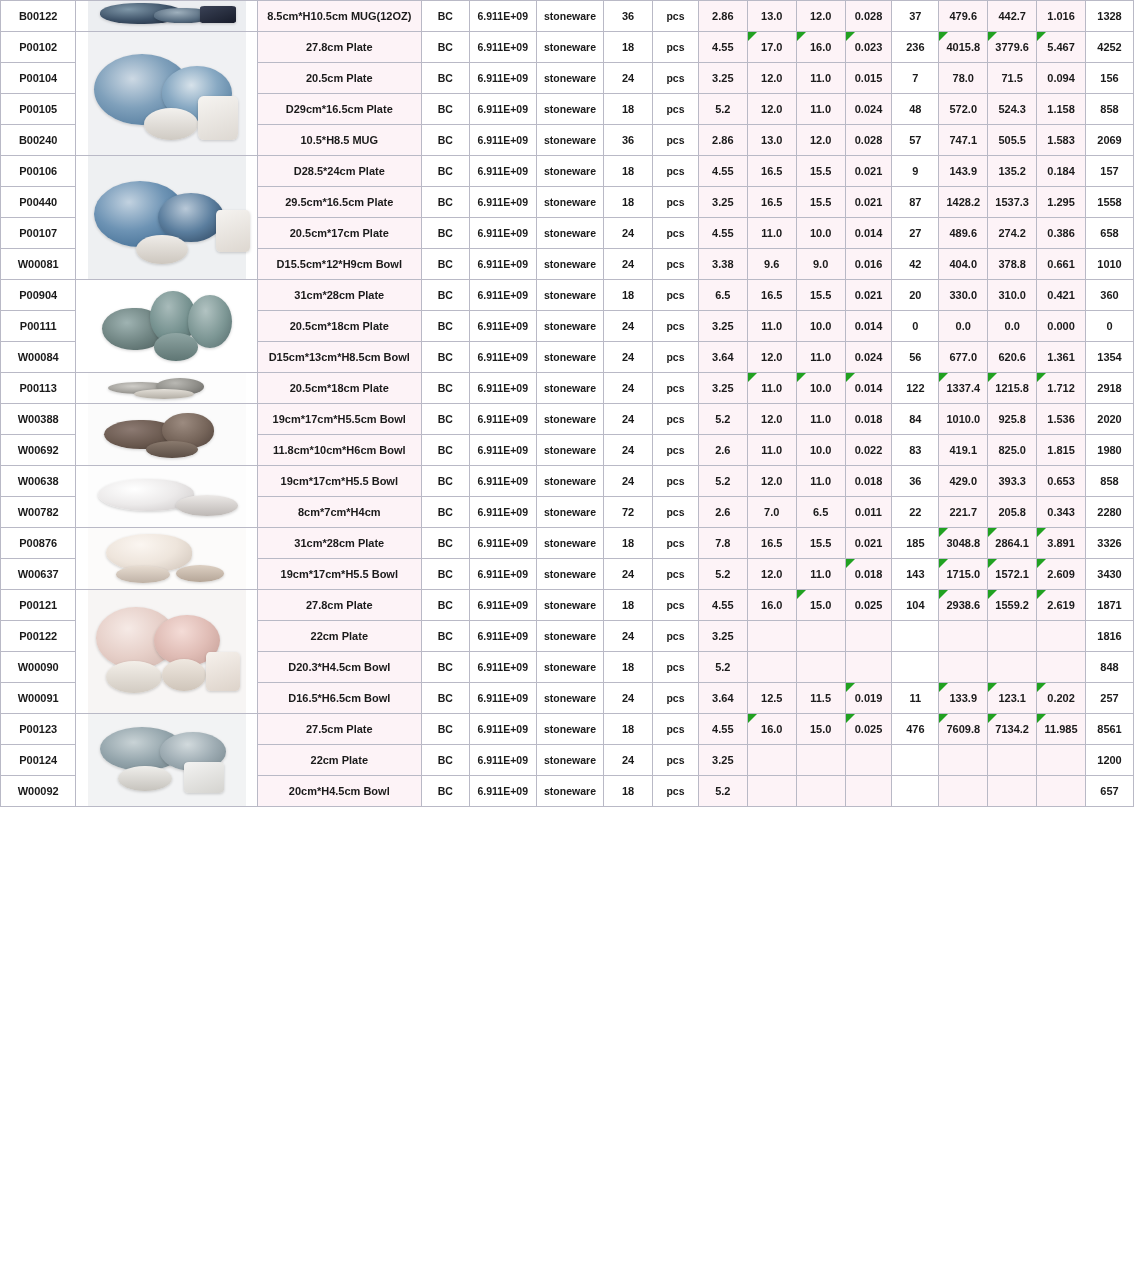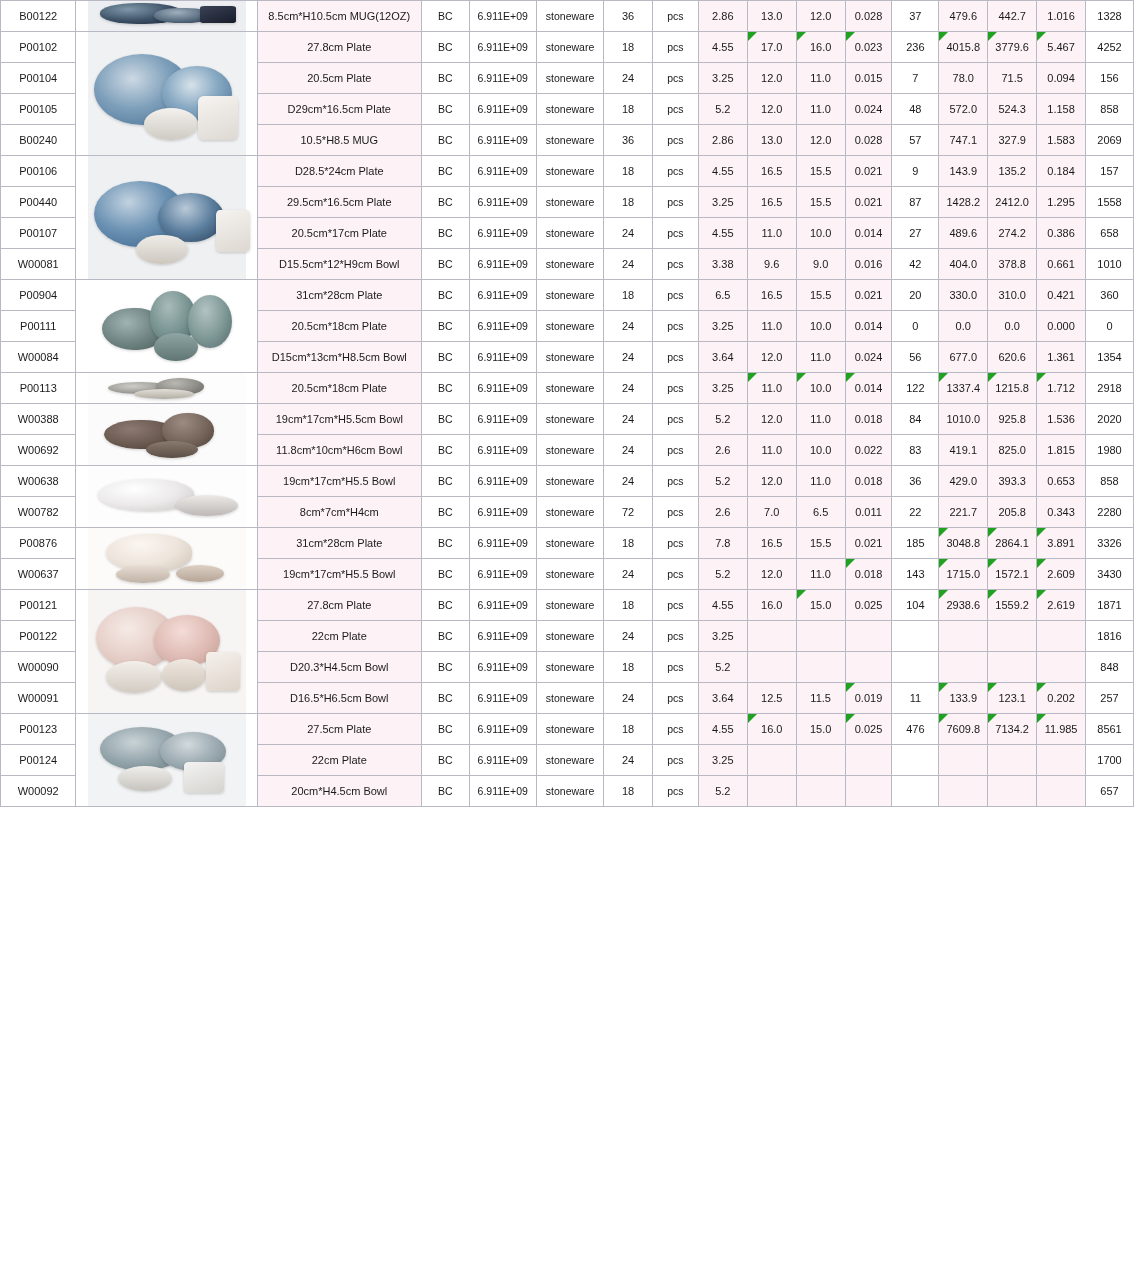--- a/index.html
+++ b/index.html
@@ -96,21 +96,21 @@
     font-family:"DejaVu Sans", sans-serif;
     font-size:34px;
     letter-spacing:6px;
     color:rgba(150,150,155,0.30);
     pointer-events:none;
     user-select:none;
     top:620px;
     width:1134px;
     z-index:5;
   }
-  .wrap{position:relative;width:1044px;}
+  .wrap{position:relative;width:1044px;font-weight:bold;}
 </style>
 </head>
 <body>
 
 <div class="wrap">
 
 <table class="sheet">
   <colgroup>
     <col class="c-code">
         <col class="c-img">
@@ -229,21 +229,21 @@
           <td class="small t-white">6.911E+09</td>
           <td class="small t-white">stoneware</td>
           <td class="num t-white">36</td>
           <td class="small t-white">pcs</td>
           <td class="num t-pinkl">2.86</td>
           <td class="num t-pinkl">13.0</td>
           <td class="num t-pinkl">12.0</td>
           <td class="num t-pinkl">0.028</td>
           <td class="num t-white">57</td>
           <td class="num t-pinkl">747.1</td>
-          <td class="num t-pinkl">327.9</td>
+          <td class="num t-pinkl">505.5</td>
           <td class="num t-pinkl">1.583</td>
           <td class="num t-white">2069</td>
         </tr>
         <tr>
           <td class="code t-white">P00106</td>
           <td class="imgcell" rowspan="4">
             <div class="photo">
               <div class="scene" style="background: rgb(238, 240, 242);">
                 <div class="pc sh" style="left:6px;top:20%;width:92px;height:54%;background:radial-gradient(ellipse at 38% 32%, #c2d2e0 0%, #6d93b4 45%, #2f5c85 100%);"></div>
                 <div class="pc sh" style="left:70px;top:30%;width:66px;height:40%;background:radial-gradient(ellipse at 42% 32%, #b9c9d8 0%, #5b7e9e 50%, #253c55 100%);"></div>
@@ -275,21 +275,21 @@
           <td class="small t-white">6.911E+09</td>
           <td class="small t-white">stoneware</td>
           <td class="num t-white">18</td>
           <td class="small t-white">pcs</td>
           <td class="num t-pinkl">3.25</td>
           <td class="num t-pinkl">16.5</td>
           <td class="num t-pinkl">15.5</td>
           <td class="num t-pinkl">0.021</td>
           <td class="num t-white">87</td>
           <td class="num t-pinkl">1428.2</td>
-          <td class="num t-pinkl">2412.0</td>
+          <td class="num t-pinkl">1537.3</td>
           <td class="num t-pinkl">1.295</td>
           <td class="num t-white">1558</td>
         </tr>
         <tr>
           <td class="code t-white">P00107</td>
           <td class="desc t-pinkl">20.5cm*17cm  Plate</td>
           <td class="small t-white">BC</td>
           <td class="small t-white">6.911E+09</td>
           <td class="small t-white">stoneware</td>
           <td class="num t-white">24</td>
@@ -667,21 +667,21 @@
           <td class="num t-white">24</td>
           <td class="small t-white">pcs</td>
           <td class="num t-pinkl">3.25</td>
           <td class="num t-pinkl"></td>
           <td class="num t-pinkl"></td>
           <td class="num t-pinkl"></td>
           <td class="num t-white"></td>
           <td class="num t-pinkl"></td>
           <td class="num t-pinkl"></td>
           <td class="num t-pinkl"></td>
-          <td class="num t-white">1700</td>
+          <td class="num t-white">1200</td>
         </tr>
         <tr>
           <td class="code t-white">W00092</td>
           <td class="desc t-pinkl">20cm*H4.5cm Bowl</td>
           <td class="small t-white">BC</td>
           <td class="small t-white">6.911E+09</td>
           <td class="small t-white">stoneware</td>
           <td class="num t-white">18</td>
           <td class="small t-white">pcs</td>
           <td class="num t-pinkl">5.2</td>

